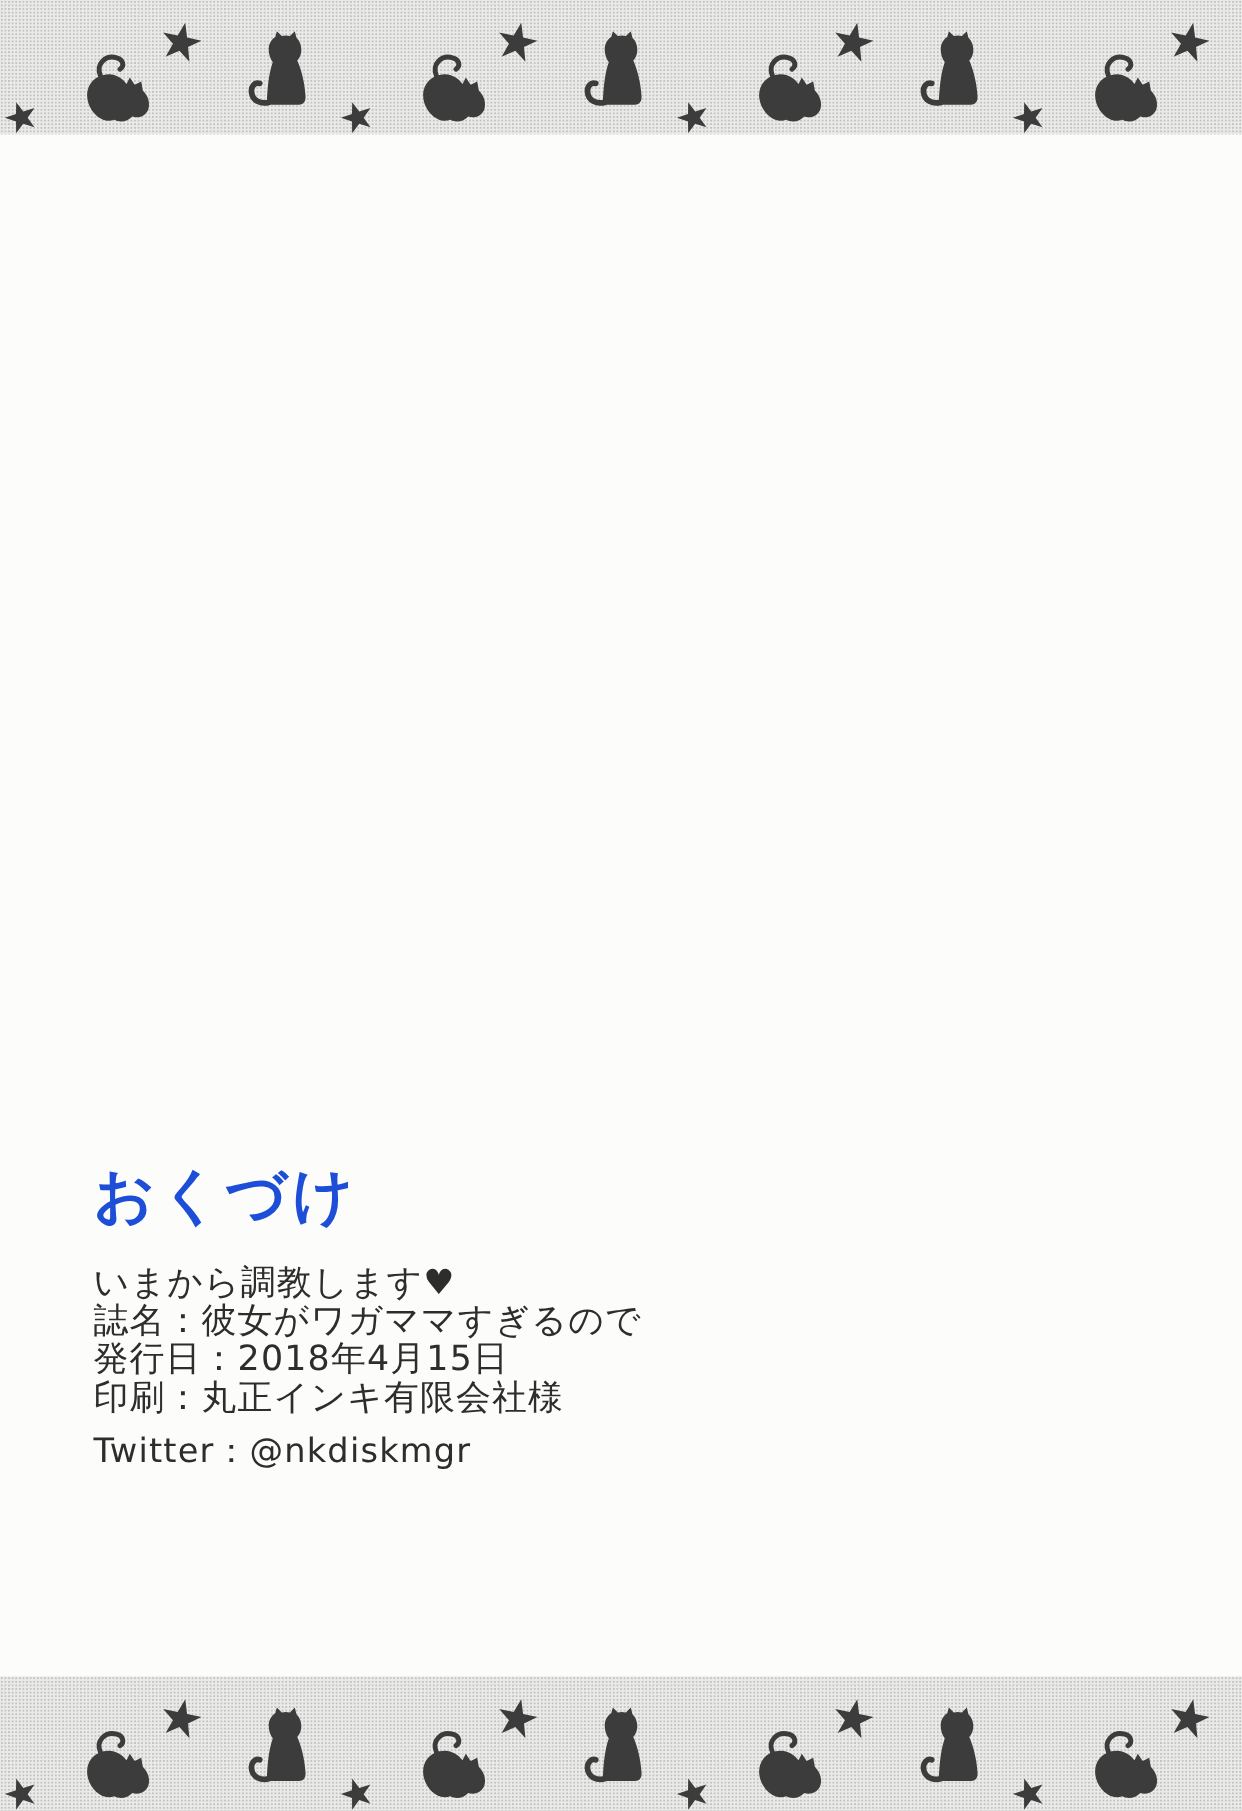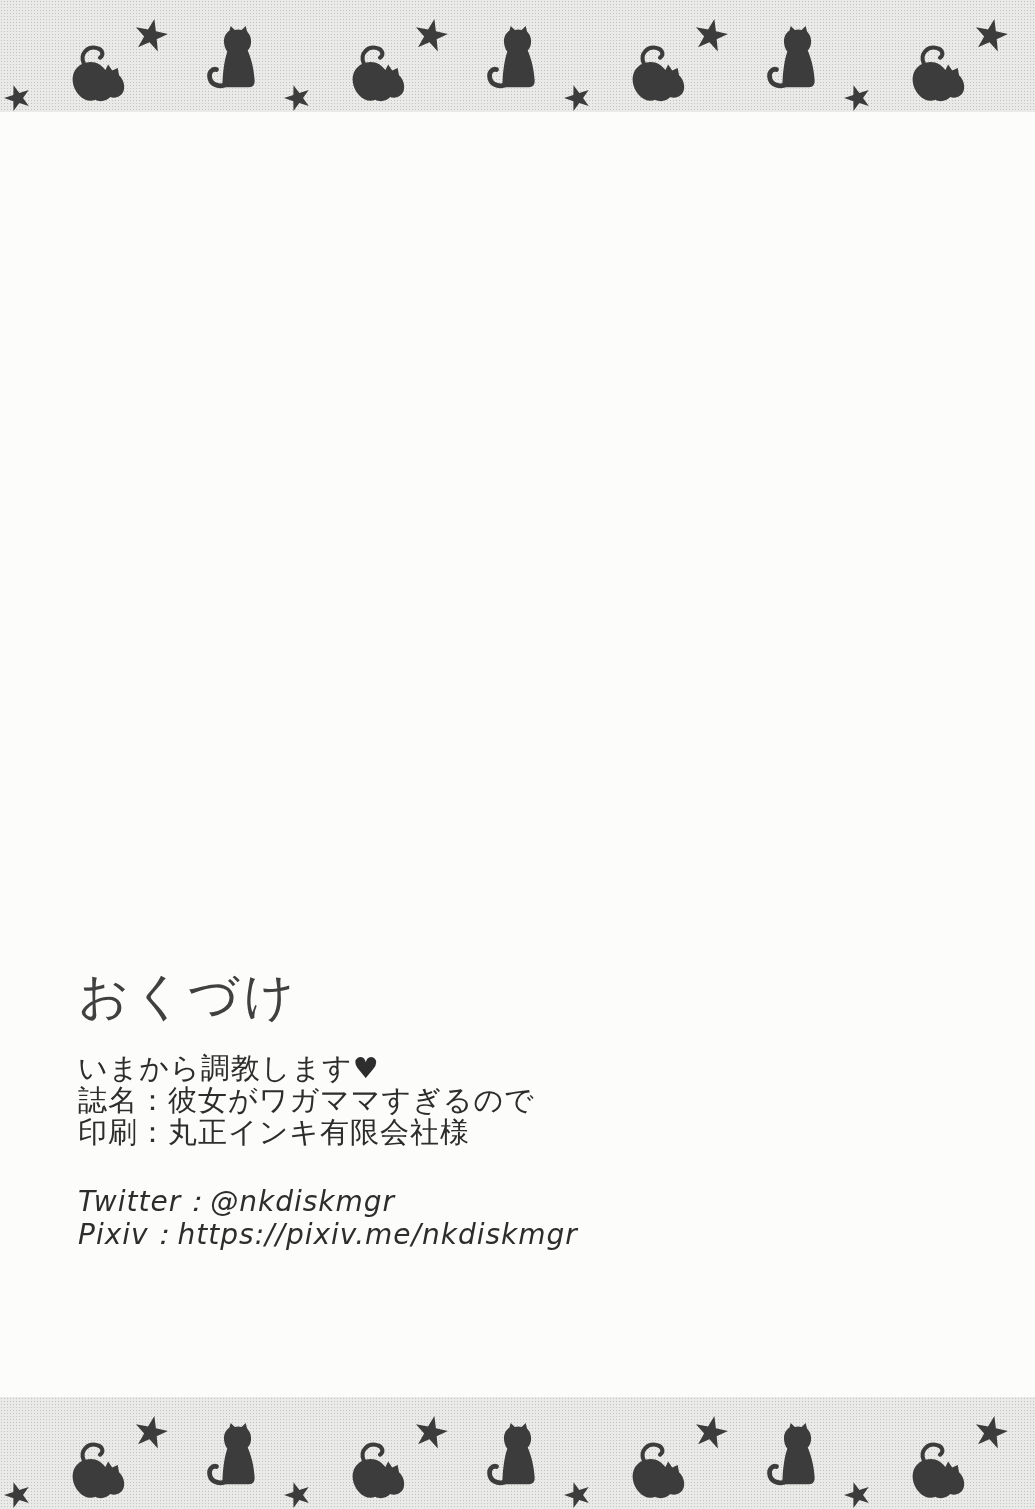--- a/index.html
+++ b/index.html
@@ -32,31 +32,31 @@
   .colophon {
     position: absolute;
     left: 78px;
     top: 966px;
     width: 880px;
   }
   .title {
     margin: 0 0 26px 0;
     font-size: 50px;
     line-height: 60px;
-    font-weight: normal;
+    font-weight: bold;
     letter-spacing: 4px;
-    color: #404040;
+    color: #1d4ed8;
   }
   .line {
     font-size: 29px;
     line-height: 32px;
     letter-spacing: 1px;
     white-space: pre;
   }
-  .contact { margin-top: 37px; font-style: italic; }
+  .contact { margin-top: 12px; }
   .contact .line { font-size: 28px; line-height: 33px; }
 </style>
 </head>
 <body>
 
 <div class="page">
 
   <svg width="0" height="0" style="position:absolute" aria-hidden="true">
     <defs>
       <symbol id="cat-sit" viewBox="0 0 100 100">
@@ -91,24 +91,24 @@
         <use href="#cat-crouch" x="906" y="40" width="68" height="68"></use>
         <use href="#star" x="974" y="18" width="34" height="34" transform="rotate(12 991 35)"></use>
         <use href="#cat-sit" x="1034" y="26" width="68" height="68"></use>
       </svg>
   </div>
 
   <div class="colophon">
     <h1 class="title">おくづけ</h1>
     <div class="line">いまから調教します♥</div>
     <div class="line">誌名：彼女がワガママすぎるので</div>
+    <div class="line">発行日：2018年4月15日</div>
     <div class="line">印刷：丸正インキ有限会社様</div>
     <div class="contact">
       <div class="line">Twitter：@nkdiskmgr</div>
-      <div class="line">Pixiv：https://pixiv.me/nkdiskmgr</div>
     </div>
   </div>
 
   <div class="band band-bottom">
     <svg class="band-svg">
         <use href="#star" x="4" y="84" width="27" height="27" transform="rotate(-18 17.5 97.5)"></use>
         <use href="#cat-crouch" x="66" y="40" width="68" height="68"></use>
         <use href="#star" x="134" y="18" width="34" height="34" transform="rotate(12 151 35)"></use>
         <use href="#cat-sit" x="194" y="26" width="68" height="68"></use>
         <use href="#star" x="284" y="84" width="27" height="27" transform="rotate(-18 297.5 97.5)"></use>

